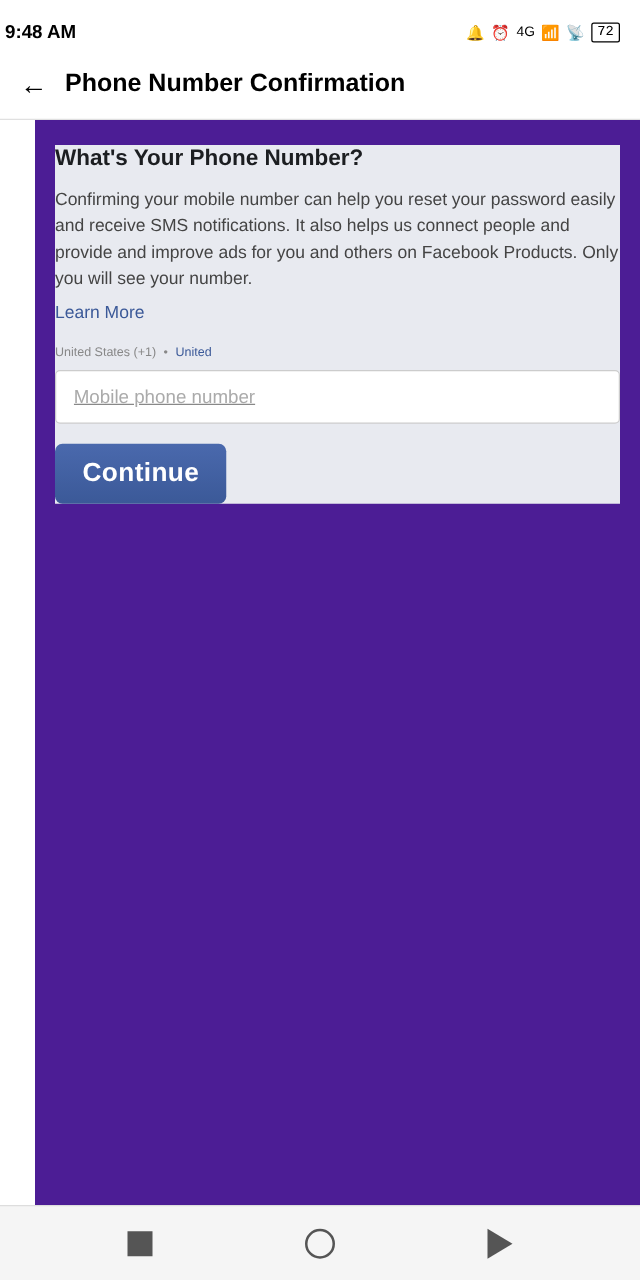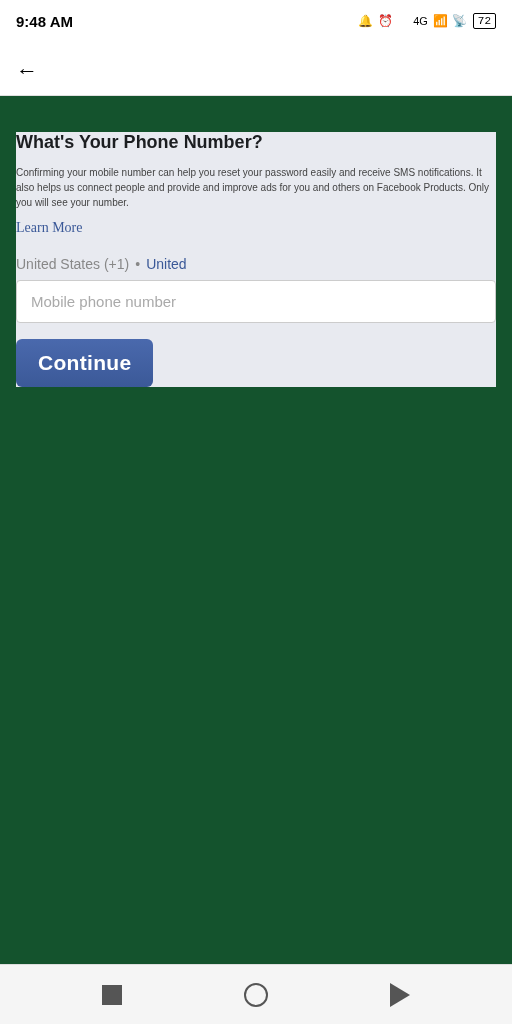--- a/index.html
+++ b/index.html
@@ -12,22 +12,22 @@
       font-family: -apple-system, 'Helvetica Neue', Arial, sans-serif;
       display: flex;
       flex-direction: column;
     }
 
     
     .status-bar {
       background: #ffffff;
       display: flex;
       justify-content: space-between;
-      align-items: center;
-      padding: 8px 16px 6px 16px;
+      align-items: flex-end;
+      padding: 8px 16px 6px 4px;
       height: 40px;
     }
 
     .status-time {
       font-size: 15px;
       font-weight: 600;
       color: #000;
     }
 
     .status-icons {
@@ -61,57 +61,57 @@
 
     .nav-title {
       font-size: 20px;
       font-weight: 600;
       color: #000;
     }
 
     
     .main-content {
       flex: 1;
-      background: #14532d;
-      padding: 36px 16px;
+      background: #4c1d95;
+      padding: 20px 16px;
+      margin-left: 28px;
     }
 
     .card {
       background: #e8eaf0;
     }
 
     .card-heading {
       font-size: 18px;
       font-weight: 700;
       color: #1c1e21;
       margin-bottom: 12px;
     }
 
     .card-description {
-      font-size: 10px;
+      font-size: 14px;
       color: #444;
       line-height: 1.5;
       margin-bottom: 8px;
     }
 
     .learn-more-link {
       color: #3b5998;
       font-size: 14px;
       text-decoration: none;
       display: inline-block;
       margin-bottom: 20px;
       cursor: pointer;
-      font-family: Liberation Serif, serif;
     }
 
     .country-selector {
       display: flex;
       align-items: center;
       margin-bottom: 8px;
-      font-size: 14px;
+      font-size: 10px;
       color: #888;
     }
 
     .country-name {
       color: #888;
     }
 
     .dot-separator {
       margin: 0 6px;
       color: #888;
@@ -126,20 +126,21 @@
     .phone-input {
       width: 100%;
       padding: 12px 14px;
       border: 1.5px solid #ccc;
       border-radius: 4px;
       font-size: 15px;
       color: #888;
       background: #fff;
       outline: none;
       margin-bottom: 16px;
+      text-decoration: underline;
     }
 
     .phone-input::placeholder {
       color: #aaa;
     }
 
     .continue-button {
       background: linear-gradient(to bottom, #4a69ad, #3b5998);
       color: #fff;
       border: none;
@@ -193,31 +194,32 @@
     }
   </style>
 </head>
 <body>
 
 <div class="status-bar">
   <span class="status-time">9:48 AM</span>
   <div class="status-icons">
     <span class="status-icon">🔔</span>
     <span class="status-icon">⏰</span>
-    <span class="status-icon" style="font-size:11px;margin-left:15px;">4G</span>
+    <span class="status-icon" style="font-size:11px;">4G</span>
     <span class="status-icon">📶</span>
     <span class="status-icon">📡</span>
     <span class="status-icon" style="font-size:11px; border:1.5px solid #000; border-radius:2px; padding:1px 4px;font-family:Liberation Mono, monospace;">
       <span>72</span>
     </span>
   </div>
 </div>
 
 <div class="nav-bar">
   <span class="back-arrow">←</span>
+  <span class="nav-title">Phone Number Confirmation</span>
 </div>
 
 <div class="main-content">
   <div class="card">
 
     <div class="card-heading">What's Your Phone Number?</div>
 
     <div class="card-description">Confirming your mobile number can help you reset your password easily and receive SMS notifications. It also helps us connect people and provide and improve ads for you and others on Facebook Products. Only you will see your number.</div>
 
     <a class="learn-more-link">Learn More</a>

